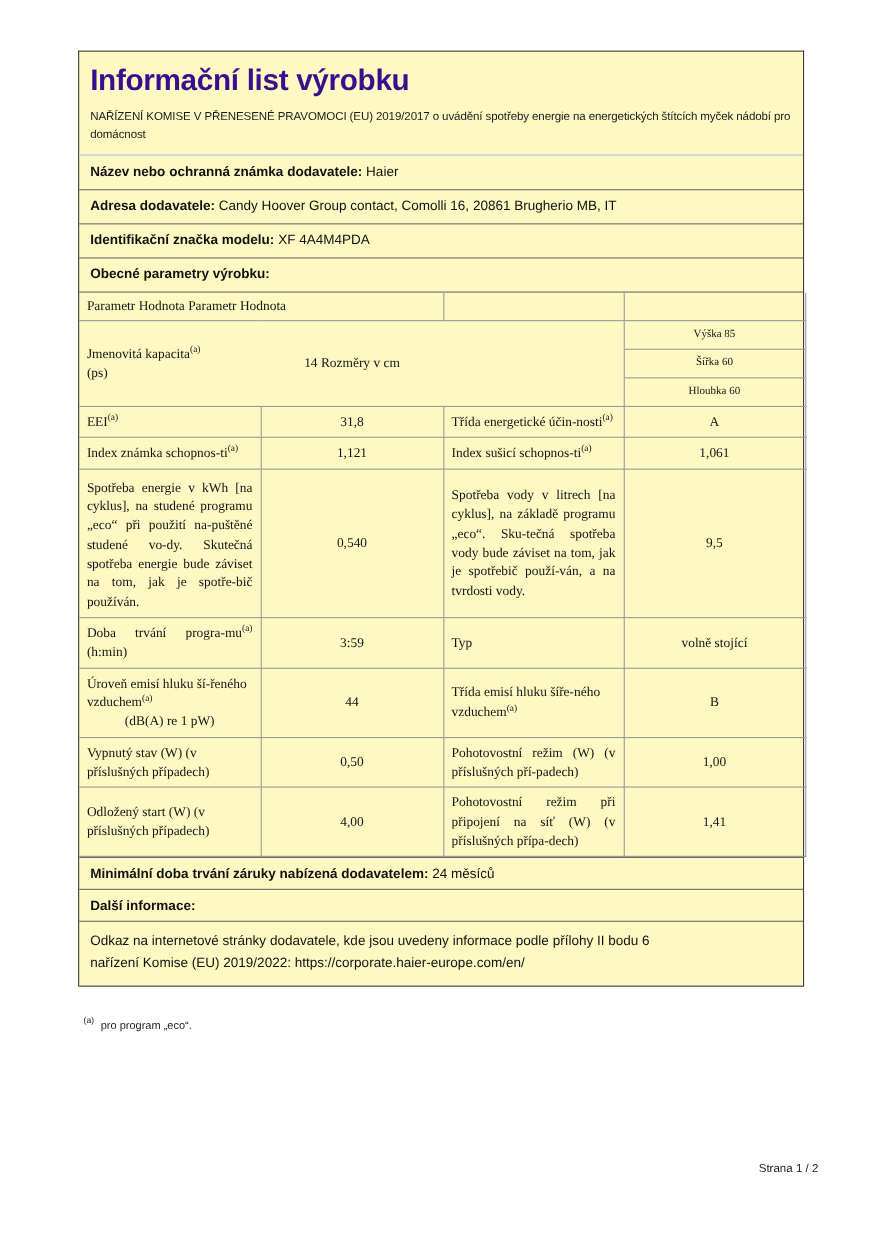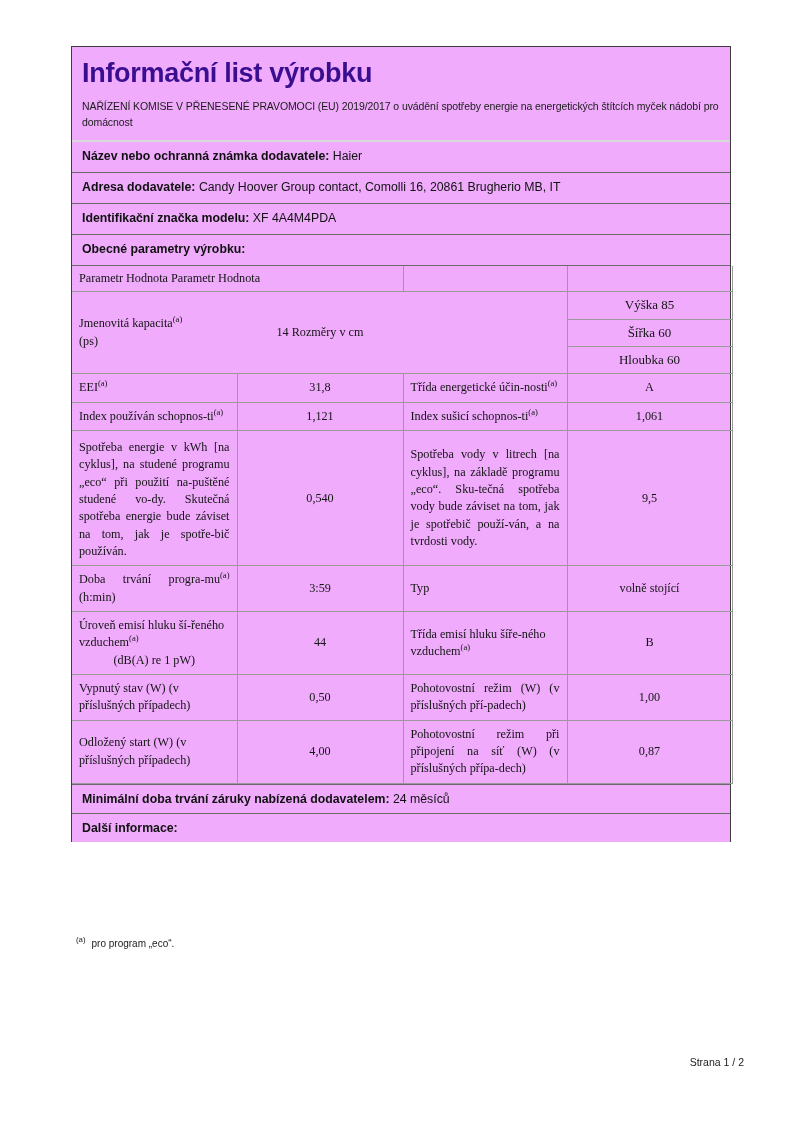--- a/index.html
+++ b/index.html
@@ -25,21 +25,21 @@
 
   
   .doc-frame {
     position: absolute;
     left: 71px;
     top: 46px;
     width: 660px;
     border: 1px solid #3d3d3d;
     border-bottom: none;
     box-sizing: border-box;
-    background: #f0abfc;
+    background: #fef9c3;
   }
 
   
   .title-block {
     padding: 12px 10px 10px 10px;
     border-bottom: 2px solid #d8d8d8;
   }
   .doc-title {
     font-size: 27px;
     font-weight: bold;
@@ -120,21 +120,21 @@
   .dim-tbl {
     width: 100%;
     border-collapse: collapse;
     table-layout: fixed;
   }
   .dim-tbl td {
     border: none;
     border-bottom: 1px solid #9a9a9a;
     text-align: center;
     padding: 4px 6px;
-    font-size: 13px;
+    font-size: 10px;
     height: 17px;
   }
   .dim-tbl tr:last-child td { border-bottom: none; }
 
   
   .bottom-label {
     padding: 7px 10px;
     border-top: 1px solid #6b6b6b;
     font-size: 12.3px;
   }
@@ -242,21 +242,21 @@
         </tr>
 
         <tr>
           <td class="lead noborder-l"><span>EEI</span><sup class="fn">(a)</sup></td>
           <td class="ctr">31,8</td>
           <td class="just"><span>Třída energetické účin-nosti</span><sup class="fn">(a)</sup></td>
           <td class="ctr">A</td>
         </tr>
 
         <tr>
-          <td class="lead noborder-l"><span>Index používán schopnos-ti</span><sup class="fn">(a)</sup></td>
+          <td class="lead noborder-l"><span>Index známka schopnos-ti</span><sup class="fn">(a)</sup></td>
           <td class="ctr">1,121</td>
           <td class="lead"><span>Index sušicí schopnos-ti</span><sup class="fn">(a)</sup></td>
           <td class="ctr">1,061</td>
         </tr>
 
         <tr>
           <td class="just noborder-l" style="vertical-align:top;padding-top:8px;">Spotřeba energie v kWh [na cyklus], na studené programu „eco“ při použití na-puštěné studené vo-dy. Skutečná spotřeba energie bude záviset na tom, jak je spotře-bič používán.</td>
           <td class="ctr">0,540</td>
           <td class="just">Spotřeba vody v litrech [na cyklus], na základě programu „eco“. Sku-tečná spotřeba vody bude záviset na tom, jak je spotřebič použí-ván, a na tvrdosti vody.</td>
           <td class="ctr">9,5</td>
@@ -283,37 +283,41 @@
           <td class="lead noborder-l">Vypnutý stav (W) (v příslušných případech)</td>
           <td class="ctr">0,50</td>
           <td class="just">Pohotovostní režim (W) (v příslušných pří-padech)</td>
           <td class="ctr">1,00</td>
         </tr>
 
         <tr>
           <td class="lead noborder-l">Odložený start (W) (v příslušných případech)</td>
           <td class="ctr">4,00</td>
           <td class="just">Pohotovostní režim při připojení na síť (W) (v příslušných přípa-dech)</td>
-          <td class="ctr">0,87</td>
+          <td class="ctr">1,41</td>
         </tr>
 
       </tbody>
     </table>
 
     <div class="bottom-label">
       <b>Minimální doba trvání záruky nabízená dodavatelem:</b>
       <span class="val">24 měsíců</span>
     </div>
 
     <div class="bottom-label">
       <b>Další informace:</b>
     </div>
 
+    <div class="info-block">
+      <div>Odkaz na internetové stránky dodavatele, kde jsou uvedeny informace podle přílohy II bodu 6</div>
+      <div>nařízení Komise (EU) 2019/2022:  https://corporate.haier-europe.com/en/</div>
+    </div>
 
   </div>
 
-  <div class="footnote" id="fn-anchor" style="top: 923.406px; margin-top: 12px;">
+  <div class="footnote" id="fn-anchor" style="top: 923.406px;">
     <sup>(a)</sup><span class="fn-text">pro program „eco“.</span>
   </div>
 
   <div class="page-footer">Strana 1 / 2</div>
 
 </div>
 
 </body></html>

